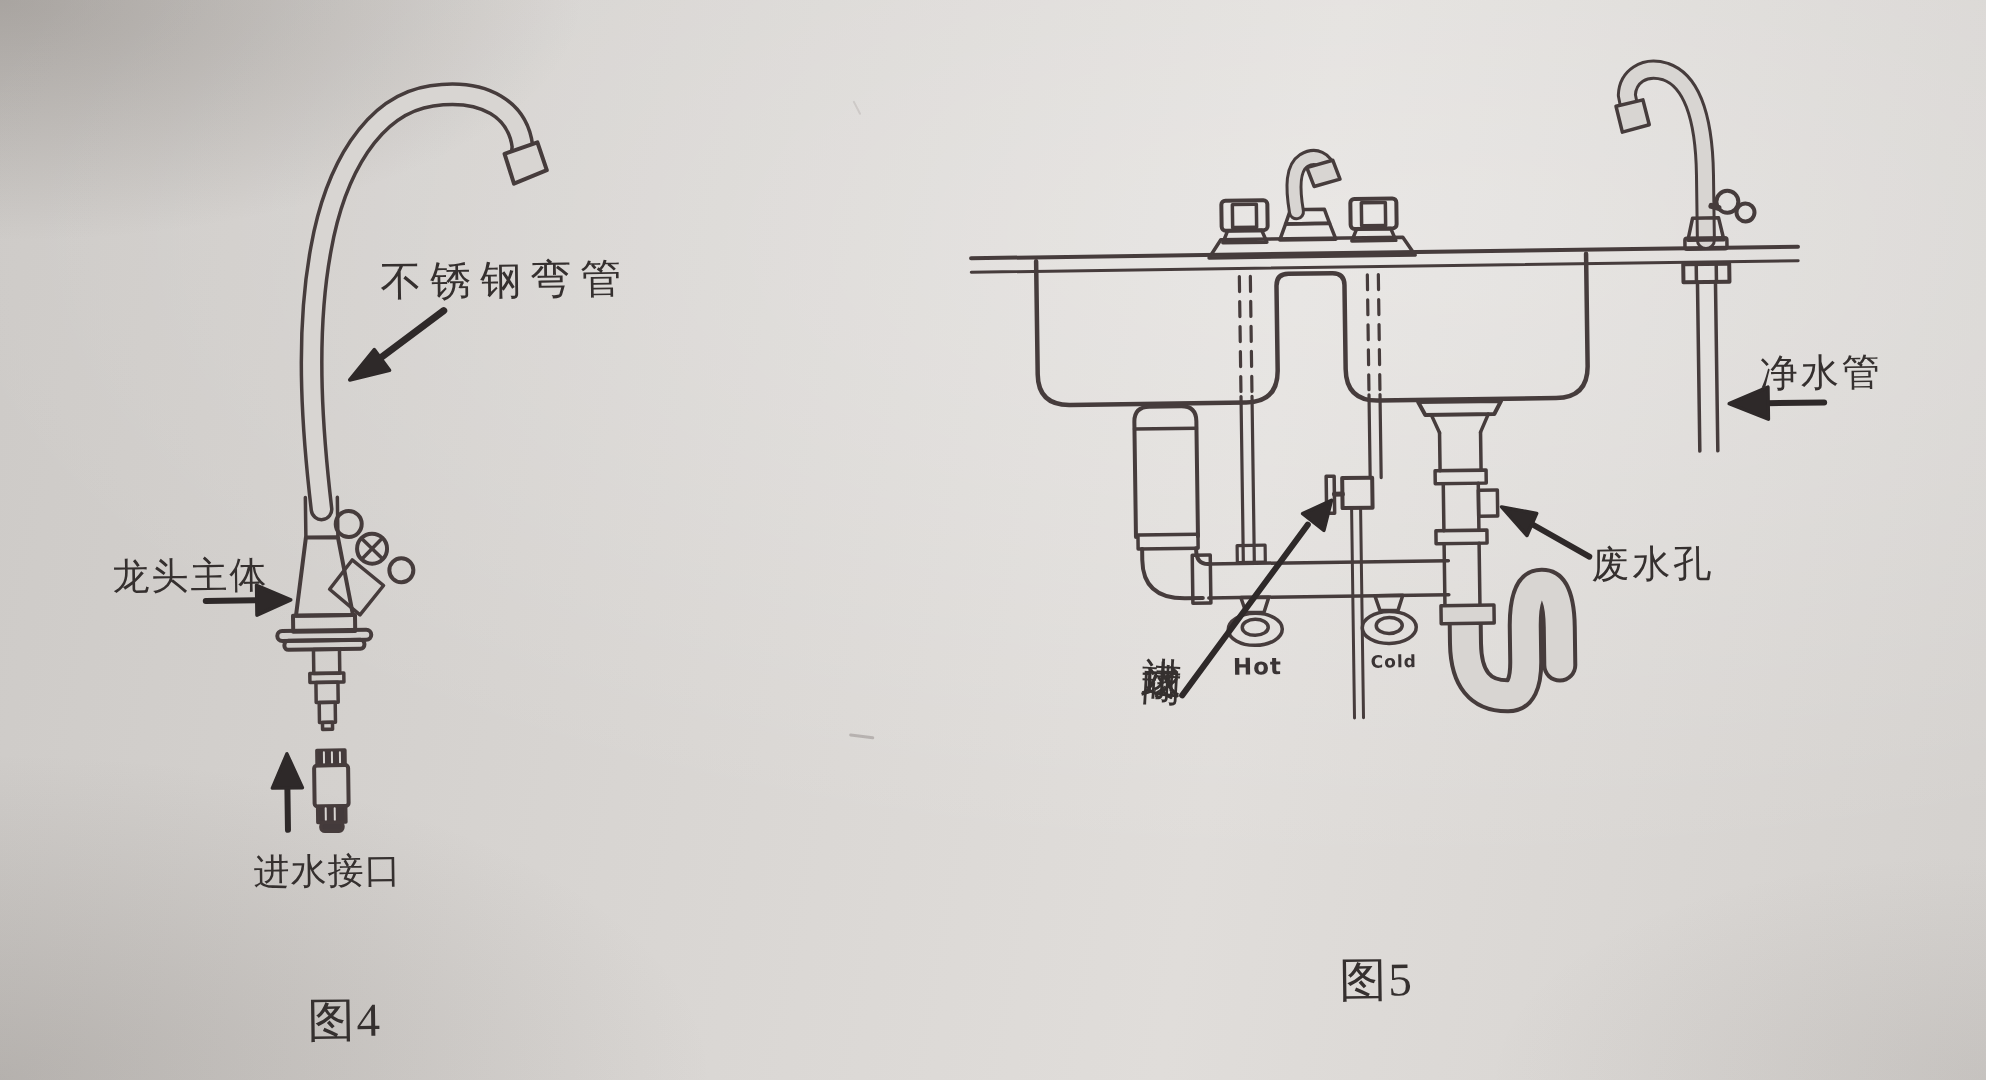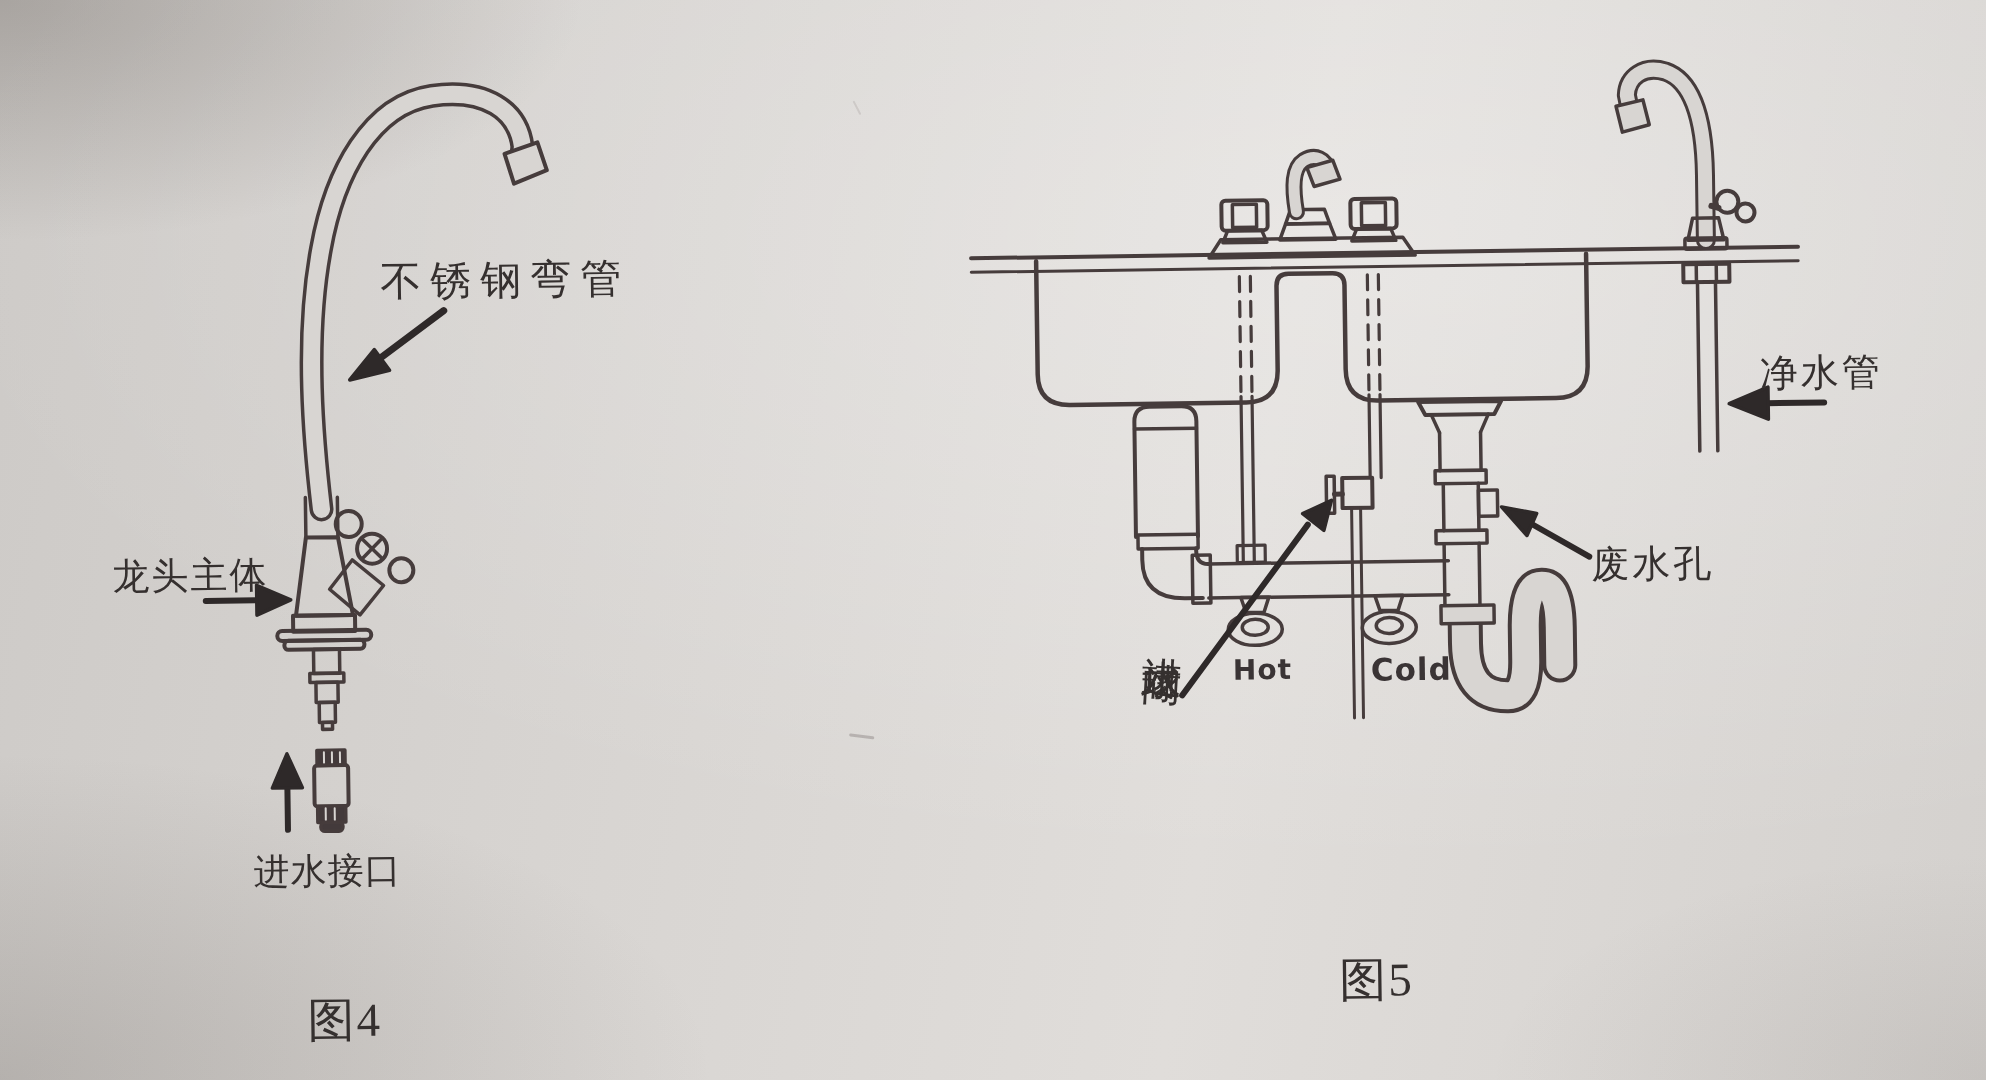--- a/index.html
+++ b/index.html
@@ -23,22 +23,22 @@
   .lbl-en{font-family:"DejaVu Sans","Liberation Sans",sans-serif;font-weight:bold;color:#3a3435;}
   .bent-pipe{left:384px;top:246px;font-size:41px;letter-spacing:9px;}
   .faucet-body{left:112px;top:540px;font-size:37px;letter-spacing:2px;}
   .inlet{left:249px;top:838px;font-size:36px;letter-spacing:1px;}
   .cap4{left:301px;top:980px;font-size:47px;letter-spacing:2px;}
   .clean{left:1762px;top:359px;font-size:38px;letter-spacing:3px;}
   .waste{left:1591px;top:548px;font-size:38px;letter-spacing:3px;}
   .valve-v{left:1142px;top:628px;font-size:40px;letter-spacing:3px;
            writing-mode:vertical-rl;text-orientation:upright;
            transform:rotate(4deg);transform-origin:top center;line-height:1.05;}
-  .hot{left:1231px;top:657px;font-size:28px;letter-spacing:1px;}
-  .cold{left:1369px;top:657px;font-size:31px;letter-spacing:1px;text-align:right;}
+  .hot{left:1231px;top:657px;font-size:23px;letter-spacing:1px;}
+  .cold{left:1369px;top:657px;font-size:17px;letter-spacing:1px;text-align:right;}
   .cap5{left:1333px;top:954px;font-size:47px;letter-spacing:2px;}
 </style>
 </head>
 <body>
 
 <div class="page">
  <div class="tilt">
 
   <svg width="2010" height="1080" viewBox="0 0 2010 1080" fill="none" stroke="#463c3c" stroke-width="3.5" stroke-linecap="round" stroke-linejoin="round">
 

